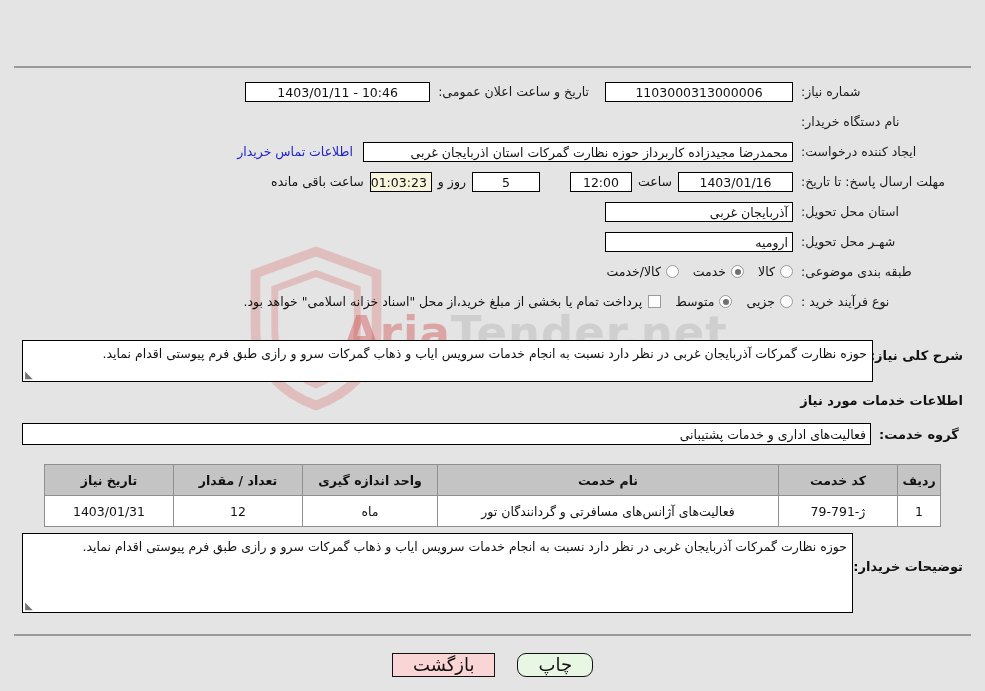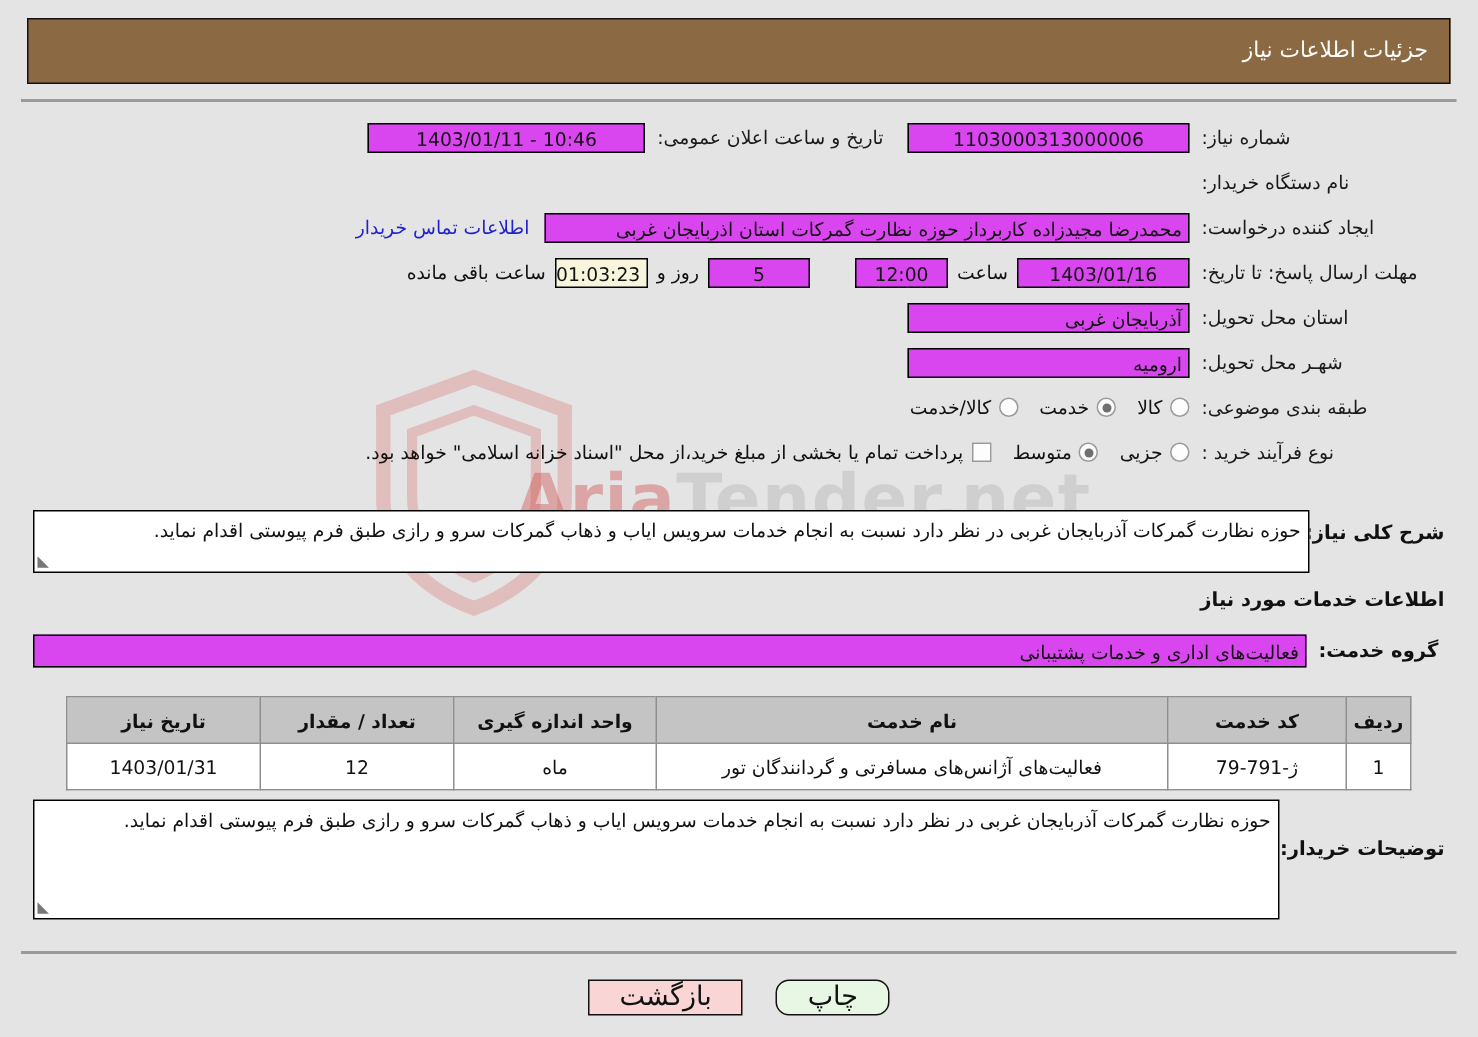--- a/index.html
+++ b/index.html
@@ -102,21 +102,21 @@
     font-size: 12.5px;
     color: #1a1a1a;
     text-align: left;
     padding-left: 8px;
     box-sizing: border-box;
     flex: 0 0 auto;
   }
   .lbl.w170 { width: 170px; }
   .box {
     border: 1px solid #000;
-    background: #d946ef;
+    background: #ffffff;
     height: 20px;
     line-height: 19px;
     font-size: 12.5px;
     color: #111;
     box-sizing: border-box;
     padding: 0 4px;
     text-align: center;
     overflow: hidden;
     flex: 0 0 auto;
   }
@@ -264,23 +264,20 @@
     line-height: 16px;
   }
   .btn.back  { background: #fad5d5; }
   .btn.print { background: #e8f6e4; border-radius: 9px; }
 </style>
 </head>
 <body>
 
 <div id="page">
 
-  <div class="title-bar">
-    <span class="t">جزئیات اطلاعات نیاز</span>
-  </div>
 
   <div class="panel">
 
     <div class="watermark">
       <svg class="wm-shield" viewBox="0 0 100 120">
         <path d="M50 4 L94 20 V62 C94 90 72 108 50 116 C28 108 6 90 6 62 V20 Z" fill="none" stroke="#d86a6a" stroke-width="7"></path>
         <path d="M50 20 L80 31 V62 C80 82 65 95 50 101 C35 95 20 82 20 62 V31 Z" fill="none" stroke="#d86a6a" stroke-width="5"></path>
       </svg>
       <div class="wm-text">
         <span class="red">Aria</span><span>Tender.net</span>

